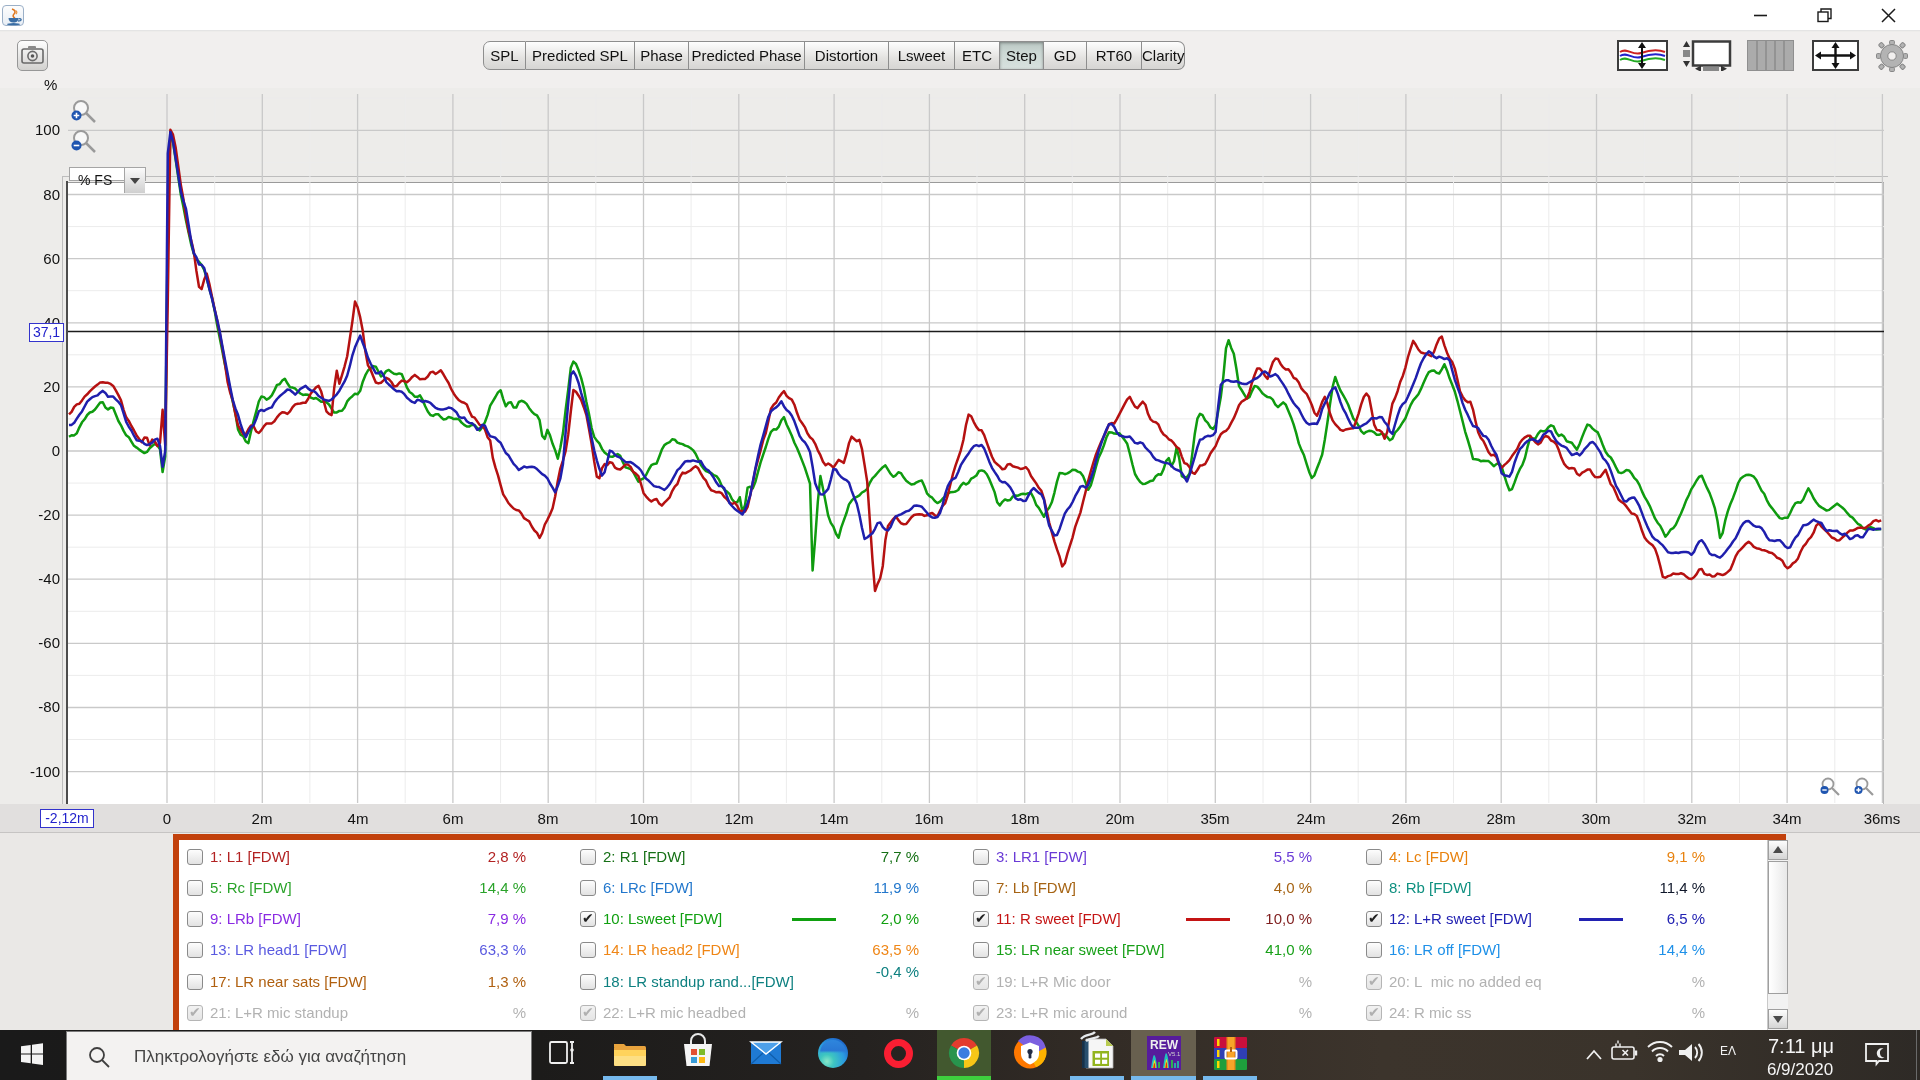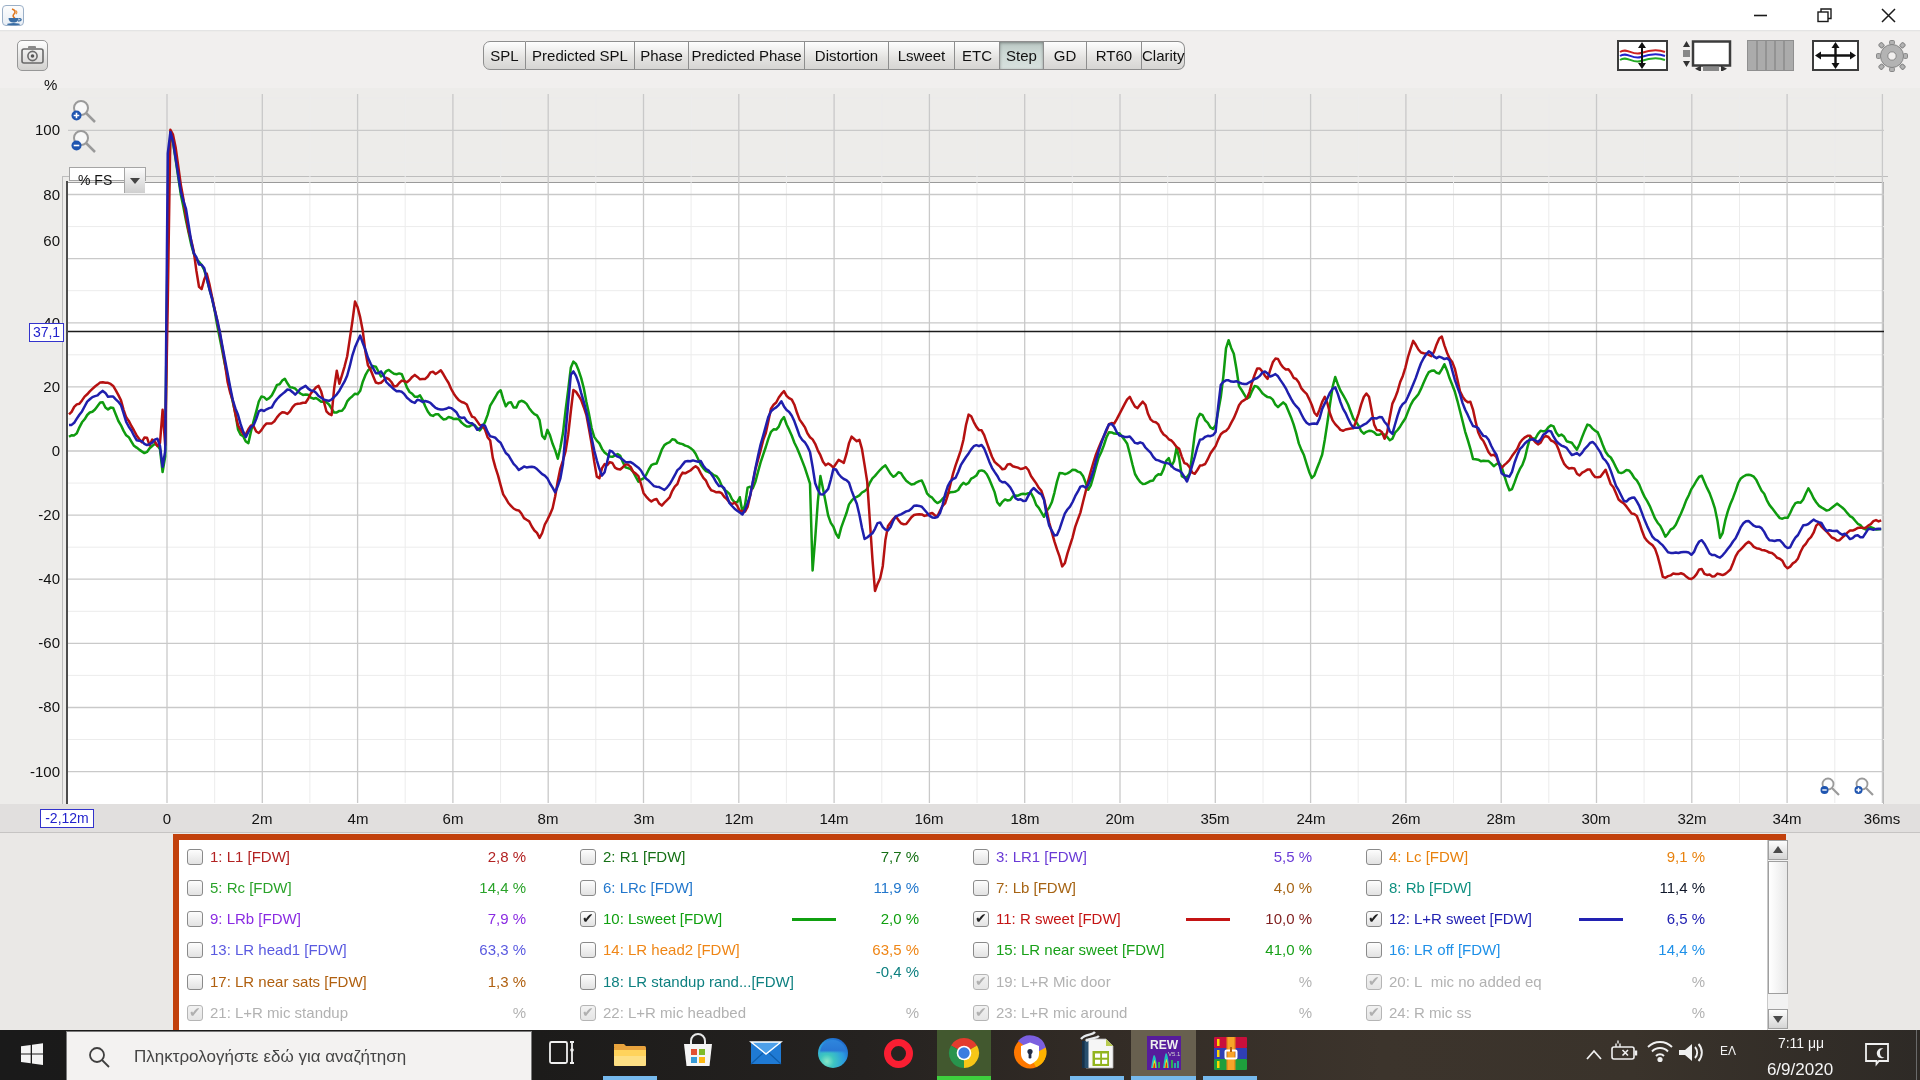--- a/index.html
+++ b/index.html
@@ -42,21 +42,21 @@
 .lname { position:absolute; }
 .lval { position:absolute; width:90px; text-align:right; }
 .lsamp { position:absolute; height:3px; width:44px; }
 #taskbar { position:absolute; left:0; top:1030px; width:1920px; height:50px; background:linear-gradient(90deg,#1a1a1a 0%,#1c1b1a 28%,#252220 45%,#332c26 58%,#3c342c 72%,#3a332b 85%,#2e2a26 100%); }
 #search { position:absolute; left:66px; top:1031px; width:466px; height:49px; background:#f3f2f1; border:1px solid #7a7a7a; border-bottom:none; }
 #search span { position:absolute; left:67px; top:15px; font-size:17px; color:#454545; }
 .tbico { position:absolute; top:1030px; width:48px; height:46px; }
 .underline { position:absolute; top:1076px; height:4px; background:#76b9ed; }
 #tray { position:absolute; top:1030px; color:#f2f2f2; }
 .trtxt { position:absolute; font-size:15px; color:#f2f2f2; }
-#clock { position:absolute; left:1755px; top:1035px; width:92px; text-align:center; font-size:14px; color:#f5f5f5; }
+#clock { position:absolute; left:1755px; top:1035px; width:92px; text-align:center; font-size:20px; color:#f5f5f5; }
 #date { position:absolute; left:1750px; top:1060px; width:100px; text-align:center; font-size:17px; color:#f5f5f5; }
 </style></head><body>
 
 <div id="titlebar">
  <div id="title-ico"><svg width="22" height="21" viewBox="0 0 22 21">
   <path d="M9 3 C12 4 13 6 11 8 C9.5 9.5 10 11 12 12" fill="none" stroke="#e07820" stroke-width="1.6"></path>
   <path d="M12.5 4.5 C14.5 5.5 14 7 12.8 8.2" fill="none" stroke="#e8903a" stroke-width="1.2"></path>
   <path d="M5.5 12 h10 c0 3-2.2 4.6-5 4.6 s-5-1.6-5-4.6z" fill="#3a6ea5"></path>
   <path d="M15.5 12.8 c1.8-.4 2.8.3 2.6 1 -.2.8-1.6 1.2-3.2 1.2" fill="none" stroke="#3a6ea5" stroke-width="1.3"></path>
   <ellipse cx="10.5" cy="18.2" rx="6.5" ry="1.1" fill="#3a6ea5"></ellipse>
@@ -215,36 +215,36 @@
   <polyline points="69.0,436.8 71.6,435.2 74.2,435.4 76.8,433.3 79.4,427.3 82.0,422.3 84.6,419.3 87.2,415.0 89.8,412.5 92.4,411.8 95.0,409.5 97.6,406.1 100.2,402.6 102.8,402.3 105.4,407.5 108.0,409.4 110.6,407.6 113.2,408.1 115.8,414.4 118.4,421.0 121.0,425.3 123.6,430.9 126.2,435.3 128.8,437.2 131.4,441.6 134.0,445.8 136.6,447.6 139.2,449.6 141.8,451.4 144.4,453.1 147.0,451.9 149.6,448.3 152.2,446.0 154.8,443.9 157.4,445.3 160.0,449.3 162.6,472.0 165.2,456.3 167.8,225.1 170.4,131.9 173.0,141.9 175.6,159.4 178.2,176.9 180.8,194.4 183.4,206.7 186.0,220.6 188.6,232.6 191.2,244.6 193.8,253.7 196.4,259.3 199.0,261.7 201.6,265.0 204.2,269.9 206.8,278.6 209.4,288.8 212.0,297.8 214.6,310.4 217.2,325.2 219.8,338.2 222.4,351.4 225.0,365.0 227.6,376.7 230.2,390.3 232.8,402.1 235.4,413.4 238.0,429.4 240.6,434.6 243.2,436.2 245.8,441.5 248.4,443.1 251.0,431.5 253.6,421.1 256.2,411.6 258.8,401.5 261.4,396.5 264.0,397.1 266.6,399.6 269.2,398.2 271.8,395.4 274.4,390.4 277.0,384.9 279.6,384.3 282.2,380.6 284.8,378.7 287.4,383.3 290.0,387.2 292.6,387.6 295.2,388.5 297.8,391.3 300.4,393.5 303.0,394.9 305.6,394.6 308.2,394.8 310.8,397.6 313.4,398.7 316.0,398.0 318.6,399.7 321.2,401.8 323.8,401.8 326.4,402.3 329.0,404.5 331.6,408.7 334.2,412.6 336.8,412.4 339.4,410.9 342.0,410.7 344.6,407.4 347.2,401.4 349.8,398.4 352.4,396.2 355.0,393.7 357.6,394.3 360.2,390.8 362.8,381.7 365.4,375.2 368.0,370.5 370.6,368.1 373.2,366.1 375.8,366.7 378.4,371.5 381.0,376.5 383.6,374.7 386.2,371.1 388.8,369.9 391.4,372.0 394.0,373.8 396.6,374.2 399.2,373.4 401.8,374.3 404.4,380.7 407.0,387.7 409.6,392.0 412.2,393.7 414.8,396.8 417.4,396.8 420.0,395.4 422.6,399.8 425.2,406.3 427.8,411.5 430.4,415.0 433.0,415.9 435.6,414.2 438.2,414.2 440.8,417.0 443.4,419.4 446.0,418.9 448.6,417.0 451.2,417.7 453.8,419.1 456.4,418.7 459.0,419.4 461.6,422.6 464.2,424.9 466.8,426.5 469.4,426.5 472.0,424.8 474.6,425.0 477.2,428.0 479.8,430.5 482.4,427.1 485.0,422.0 487.6,414.8 490.2,405.6 492.8,401.3 495.4,397.0 498.0,392.4 500.6,390.2 503.2,399.1 505.8,406.3 508.4,402.8 511.0,402.2 513.6,407.5 516.2,407.6 518.8,402.0 521.4,400.8 524.0,401.7 526.6,403.9 529.2,408.2 531.8,411.6 534.4,414.1 537.0,415.4 539.6,420.2 542.2,435.9 544.8,438.9 547.4,429.9 550.0,435.3 552.6,443.8 555.2,450.4 557.8,458.7 560.4,447.5 563.0,432.8 565.6,410.2 568.2,390.0 570.8,367.8 573.4,361.6 576.0,364.0 578.6,370.3 581.2,378.1 583.8,388.3 586.4,402.1 589.0,414.0 591.6,428.1 594.2,436.9 596.8,440.6 599.4,443.4 602.0,448.9 604.6,452.4 607.2,454.4 609.8,456.4 612.4,456.8 615.0,455.3 617.6,454.0 620.2,455.8 622.8,462.0 625.4,467.2 628.0,468.1 630.6,469.1 633.2,471.9 635.8,476.9 638.4,481.6 641.0,479.6 643.6,478.3 646.2,474.8 648.8,469.5 651.4,465.1 654.0,463.9 656.6,463.5 659.2,456.8 661.8,449.7 664.4,445.1 667.0,443.3 669.6,442.2 672.2,439.2 674.8,439.7 677.4,442.6 680.0,443.5 682.6,444.1 685.2,445.6 687.8,446.4 690.4,448.0 693.0,450.1 695.6,453.7 698.2,459.3 700.8,464.7 703.4,468.4 706.0,471.1 708.6,472.2 711.2,473.0 713.8,475.1 716.4,476.1 719.0,479.6 721.6,485.6 724.2,489.4 726.8,491.4 729.4,493.8 732.0,499.2 734.6,502.3 737.2,502.3 739.8,497.2 742.4,512.0 745.0,505.2 747.6,487.6 750.2,486.7 752.8,488.4 755.4,481.9 758.0,471.9 760.6,462.4 763.2,454.6 765.8,447.0 768.4,438.6 771.0,431.8 773.6,429.3 776.2,429.6 778.8,426.6 781.4,420.2 784.0,417.1 786.6,424.5 789.2,429.9 791.8,435.8 794.4,442.8 797.0,448.0 799.6,454.3 802.2,460.9 804.8,467.6 807.4,475.7 810.0,483.6 812.6,570.5 815.2,538.7 817.8,502.0 820.4,476.1 823.0,488.8 825.6,502.0 828.2,515.7 830.8,522.9 833.4,526.7 836.0,533.8 838.6,537.7 841.2,527.6 843.8,520.3 846.4,513.3 849.0,504.4 851.6,500.7 854.2,498.0 856.8,496.9 859.4,495.4 862.0,492.5 864.6,491.1 867.2,488.9 869.8,482.8 872.4,478.3 875.0,475.9 877.6,472.8 880.2,469.8 882.8,467.2 885.4,465.4 888.0,469.7 890.6,473.8 893.2,476.8 895.8,475.3 898.4,472.2 901.0,473.1 903.6,477.3 906.2,480.8 908.8,482.8 911.4,484.5 914.0,484.1 916.6,482.3 919.2,481.1 921.8,480.4 924.4,486.3 927.0,493.3 929.6,496.2 932.2,497.7 934.8,501.0 937.4,503.1 940.0,501.7 942.6,498.7 945.2,496.5 947.8,493.7 950.4,492.2 953.0,492.1 955.6,491.5 958.2,490.0 960.8,485.6 963.4,482.8 966.0,484.5 968.6,482.9 971.2,478.6 973.8,477.3 976.4,475.5 979.0,471.0 981.6,470.4 984.2,471.3 986.8,474.3 989.4,479.4 992.0,485.7 994.6,492.1 997.2,502.2 999.8,505.5 1002.4,501.8 1005.0,499.4 1007.6,500.5 1010.2,500.1 1012.8,496.5 1015.4,495.6 1018.0,495.7 1020.6,494.3 1023.2,493.8 1025.8,494.2 1028.4,493.2 1031.0,493.0 1033.6,497.9 1036.2,504.9 1038.8,507.9 1041.4,512.3 1044.0,516.8 1046.6,511.0 1049.2,507.8 1051.8,502.3 1054.4,492.8 1057.0,481.6 1059.6,473.0 1062.2,473.2 1064.8,474.2 1067.4,473.4 1070.0,471.9 1072.6,469.7 1075.2,469.9 1077.8,471.6 1080.4,472.5 1083.0,475.9 1085.6,482.5 1088.2,489.8 1090.8,485.3 1093.4,476.4 1096.0,466.7 1098.6,457.7 1101.2,452.3 1103.8,445.5 1106.4,437.5 1109.0,432.2 1111.6,432.4 1114.2,433.6 1116.8,433.8 1119.4,433.2 1122.0,436.5 1124.6,439.9 1127.2,443.7 1129.8,453.5 1132.4,464.3 1135.0,474.0 1137.6,478.5 1140.2,482.0 1142.8,483.9 1145.4,483.7 1148.0,482.3 1150.6,480.9 1153.2,480.4 1155.8,476.2 1158.4,474.3 1161.0,474.7 1163.6,469.1 1166.2,460.9 1168.8,458.2 1171.4,466.3 1174.0,461.2 1176.6,447.5 1179.2,458.1 1181.8,476.1 1184.4,477.7 1187.0,476.9 1189.6,473.6 1192.2,454.6 1194.8,433.7 1197.4,418.7 1200.0,413.8 1202.6,415.2 1205.2,420.4 1207.8,422.9 1210.4,427.4 1213.0,428.9 1215.6,425.3 1218.2,411.2 1220.8,397.1 1223.4,376.1 1226.0,348.4 1228.6,340.2 1231.2,347.9 1233.8,353.8 1236.4,368.7 1239.0,386.1 1241.6,390.0 1244.2,394.4 1246.8,398.6 1249.4,397.2 1252.0,391.1 1254.6,386.0 1257.2,386.6 1259.8,389.6 1262.4,393.3 1265.0,395.4 1267.6,397.1 1270.2,397.4 1272.8,399.6 1275.4,404.7 1278.0,407.2 1280.6,404.7 1283.2,402.4 1285.8,404.7 1288.4,410.9 1291.0,417.2 1293.6,424.4 1296.2,433.1 1298.8,443.4 1301.4,449.9 1304.0,455.3 1306.6,463.8 1309.2,471.9 1311.8,478.0 1314.4,475.3 1317.0,468.3 1319.6,461.7 1322.2,454.5 1324.8,439.8 1327.4,422.7 1330.0,404.4 1332.6,387.0 1335.2,377.0 1337.8,384.2 1340.4,390.5 1343.0,394.8 1345.6,399.5 1348.2,404.8 1350.8,411.7 1353.4,418.7 1356.0,421.6 1358.6,425.8 1361.2,431.2 1363.8,433.6 1366.4,431.8 1369.0,430.8 1371.6,431.0 1374.2,432.3 1376.8,434.8 1379.4,434.7 1382.0,433.7 1384.6,434.7 1387.2,437.0 1389.8,440.3 1392.4,438.7 1395.0,432.7 1397.6,430.0 1400.2,426.4 1402.8,422.2 1405.4,418.3 1408.0,411.6 1410.6,405.1 1413.2,400.4 1415.8,397.4 1418.4,394.2 1421.0,388.9 1423.6,382.7 1426.2,376.9 1428.8,372.2 1431.4,370.8 1434.0,370.4 1436.6,372.8 1439.2,373.5 1441.8,369.4 1444.4,364.2 1447.0,370.4 1449.6,378.3 1452.2,384.7 1454.8,391.5 1457.4,400.8 1460.0,411.0 1462.6,421.3 1465.2,431.8 1467.8,440.0 1470.4,448.8 1473.0,458.9 1475.6,459.2 1478.2,459.7 1480.8,461.2 1483.4,460.7 1486.0,461.1 1488.6,461.1 1491.2,463.4 1493.8,466.2 1496.4,464.1 1499.0,463.0 1501.6,466.7 1504.2,475.1 1506.8,483.5 1509.4,490.3 1512.0,489.1 1514.6,482.4 1517.2,475.0 1519.8,469.2 1522.4,464.9 1525.0,457.8 1527.6,446.6 1530.2,437.6 1532.8,438.5 1535.4,438.5 1538.0,433.9 1540.6,430.7 1543.2,431.4 1545.8,430.8 1548.4,427.3 1551.0,425.3 1553.6,426.4 1556.2,432.5 1558.8,435.9 1561.4,434.6 1564.0,436.5 1566.6,441.2 1569.2,442.0 1571.8,442.7 1574.4,446.4 1577.0,449.6 1579.6,443.9 1582.2,436.9 1584.8,430.4 1587.4,424.6 1590.0,425.5 1592.6,428.6 1595.2,430.7 1597.8,432.4 1600.4,438.5 1603.0,445.6 1605.6,451.8 1608.2,455.5 1610.8,457.5 1613.4,462.0 1616.0,467.4 1618.6,472.4 1621.2,473.1 1623.8,472.1 1626.4,470.1 1629.0,470.4 1631.6,473.5 1634.2,477.8 1636.8,480.3 1639.4,484.9 1642.0,491.4 1644.6,496.9 1647.2,501.1 1649.8,506.1 1652.4,512.3 1655.0,518.4 1657.6,522.7 1660.2,525.7 1662.8,530.9 1665.4,536.7 1668.0,533.7 1670.6,529.6 1673.2,528.2 1675.8,524.8 1678.4,518.9 1681.0,513.5 1683.6,507.2 1686.2,500.4 1688.8,495.2 1691.4,489.1 1694.0,485.1 1696.6,480.5 1699.2,476.7 1701.8,475.8 1704.4,482.0 1707.0,487.9 1709.6,493.1 1712.2,500.1 1714.8,508.1 1717.4,520.4 1720.0,537.9 1722.6,533.2 1725.2,520.7 1727.8,511.3 1730.4,504.0 1733.0,497.9 1735.6,490.9 1738.2,483.0 1740.8,478.4 1743.4,476.5 1746.0,475.1 1748.6,474.7 1751.2,475.3 1753.8,476.7 1756.4,480.1 1759.0,485.5 1761.6,490.8 1764.2,493.8 1766.8,500.1 1769.4,504.9 1772.0,508.1 1774.6,511.5 1777.2,514.9 1779.8,518.1 1782.4,518.7 1785.0,517.7 1787.6,517.8 1790.2,513.0 1792.8,507.3 1795.4,503.1 1798.0,502.3 1800.6,502.7 1803.2,499.4 1805.8,493.5 1808.4,488.3 1811.0,492.8 1813.6,498.3 1816.2,502.2 1818.8,505.6 1821.4,507.4 1824.0,508.9 1826.6,510.6 1829.2,509.9 1831.8,507.8 1834.4,505.8 1837.0,503.6 1839.6,505.6 1842.2,507.5 1844.8,509.9 1847.4,513.2 1850.0,516.1 1852.6,517.6 1855.2,520.8 1857.8,523.8 1860.4,525.1 1863.0,528.2 1865.6,529.5 1868.2,527.7 1870.8,527.2 1873.4,528.1 1876.0,529.5 1878.6,529.2 1881.2,528.9" fill="none" stroke="#0f9b0f" stroke-width="2.5" stroke-linejoin="round"></polyline>
   <polyline points="69.0,414.4 71.6,411.9 74.2,406.9 76.8,404.4 79.4,403.7 82.0,400.4 84.6,396.6 87.2,394.3 89.8,391.4 92.4,388.9 95.0,386.5 97.6,384.6 100.2,382.4 102.8,382.3 105.4,382.8 108.0,382.8 110.6,383.9 113.2,385.9 115.8,390.3 118.4,395.1 121.0,400.4 123.6,409.8 126.2,417.3 128.8,420.9 131.4,426.0 134.0,430.5 136.6,435.4 139.2,439.0 141.8,442.2 144.4,437.6 147.0,437.7 149.6,445.4 152.2,439.6 154.8,441.5 157.4,446.0 160.0,443.0 162.6,409.8 165.2,445.0 167.8,299.9 170.4,129.8 173.0,134.7 175.6,147.2 178.2,165.9 180.8,184.6 183.4,199.0 186.0,216.6 188.6,230.9 191.2,240.3 193.8,251.6 196.4,270.9 199.0,286.8 201.6,289.1 204.2,279.6 206.8,273.7 209.4,284.1 212.0,296.7 214.6,309.0 217.2,320.6 219.8,333.5 222.4,347.9 225.0,363.7 227.6,382.0 230.2,392.7 232.8,400.7 235.4,414.3 238.0,425.4 240.6,429.8 243.2,434.2 245.8,434.3 248.4,429.2 251.0,425.4 253.6,426.2 256.2,431.5 258.8,433.0 261.4,430.2 264.0,426.1 266.6,423.4 269.2,423.5 271.8,423.4 274.4,421.3 277.0,417.4 279.6,414.2 282.2,412.3 284.8,412.6 287.4,413.9 290.0,411.4 292.6,407.2 295.2,404.4 297.8,403.7 300.4,403.5 303.0,402.7 305.6,402.7 308.2,398.7 310.8,393.5 313.4,390.5 316.0,387.4 318.6,385.9 321.2,391.6 323.8,401.4 326.4,411.3 329.0,413.9 331.6,415.1 334.2,388.0 336.8,370.7 339.4,383.7 342.0,375.2 344.6,366.3 347.2,356.3 349.8,338.9 352.4,321.4 355.0,301.6 357.6,307.2 360.2,317.4 362.8,331.1 365.4,351.6 368.0,365.4 370.6,369.7 373.2,376.2 375.8,382.5 378.4,383.4 381.0,382.7 383.6,380.4 386.2,377.8 388.8,379.2 391.4,382.0 394.0,386.5 396.6,386.1 399.2,383.0 401.8,380.6 404.4,381.2 407.0,382.2 409.6,380.0 412.2,376.9 414.8,374.9 417.4,376.9 420.0,379.3 422.6,379.1 425.2,378.9 427.8,376.5 430.4,372.4 433.0,371.8 435.6,374.0 438.2,372.3 440.8,370.3 443.4,374.3 446.0,378.8 448.6,383.0 451.2,389.0 453.8,393.7 456.4,397.4 459.0,400.3 461.6,402.0 464.2,402.8 466.8,404.5 469.4,411.3 472.0,416.6 474.6,417.6 477.2,421.4 479.8,425.1 482.4,425.6 485.0,429.6 487.6,437.2 490.2,440.5 492.8,457.9 495.4,467.4 498.0,475.4 500.6,485.1 503.2,494.4 505.8,498.4 508.4,503.0 511.0,505.8 513.6,508.5 516.2,510.0 518.8,510.4 521.4,513.5 524.0,518.1 526.6,519.8 529.2,521.4 531.8,526.5 534.4,530.5 537.0,532.9 539.6,537.9 542.2,533.0 544.8,524.5 547.4,519.8 550.0,514.4 552.6,508.2 555.2,496.3 557.8,481.0 560.4,468.3 563.0,460.4 565.6,451.2 568.2,434.9 570.8,411.5 573.4,389.9 576.0,391.8 578.6,395.7 581.2,400.1 583.8,407.2 586.4,415.0 589.0,428.9 591.6,443.8 594.2,461.4 596.8,476.6 599.4,478.3 602.0,468.1 604.6,464.1 607.2,465.1 609.8,462.1 612.4,463.0 615.0,467.7 617.6,469.1 620.2,469.5 622.8,467.2 625.4,464.5 628.0,464.6 630.6,466.9 633.2,471.9 635.8,473.6 638.4,476.2 641.0,484.0 643.6,493.2 646.2,496.6 648.8,499.4 651.4,501.4 654.0,499.8 656.6,499.0 659.2,503.6 661.8,505.6 664.4,502.7 667.0,500.1 669.6,497.4 672.2,491.1 674.8,486.6 677.4,484.0 680.0,476.9 682.6,472.6 685.2,473.3 687.8,471.9 690.4,470.5 693.0,468.1 695.6,466.2 698.2,468.3 700.8,473.3 703.4,477.9 706.0,480.7 708.6,486.4 711.2,490.3 713.8,491.1 716.4,492.3 719.0,492.0 721.6,493.1 724.2,496.8 726.8,499.1 729.4,502.3 732.0,504.2 734.6,502.5 737.2,505.8 739.8,511.1 742.4,510.9 745.0,511.6 747.6,506.9 750.2,495.5 752.8,483.0 755.4,469.4 758.0,459.9 760.6,450.3 763.2,440.2 765.8,433.0 768.4,421.1 771.0,408.6 773.6,404.8 776.2,402.5 778.8,397.5 781.4,393.9 784.0,391.1 786.6,395.9 789.2,398.2 791.8,399.6 794.4,404.7 797.0,412.8 799.6,419.6 802.2,423.3 804.8,427.1 807.4,433.3 810.0,437.2 812.6,439.4 815.2,443.8 817.8,450.3 820.4,455.2 823.0,461.7 825.6,465.2 828.2,463.5 830.8,465.1 833.4,467.6 836.0,463.7 838.6,459.9 841.2,461.3 843.8,462.9 846.4,454.2 849.0,443.1 851.6,436.6 854.2,439.0 856.8,441.2 859.4,439.8 862.0,449.2 864.6,465.1 867.2,481.6 869.8,520.0 872.4,558.6 875.0,591.0 877.6,583.9 880.2,578.3 882.8,565.9 885.4,540.0 888.0,526.0 890.6,522.4 893.2,519.1 895.8,516.5 898.4,520.1 901.0,523.3 903.6,524.2 906.2,524.1 908.8,520.7 911.4,517.2 914.0,515.0 916.6,514.5 919.2,514.2 921.8,514.4 924.4,515.9 927.0,515.3 929.6,513.8 932.2,513.0 934.8,515.3 937.4,516.4 940.0,510.8 942.6,506.0 945.2,503.1 947.8,495.0 950.4,484.2 953.0,473.9 955.6,465.3 958.2,458.0 960.8,450.3 963.4,440.0 966.0,425.0 968.6,414.6 971.2,416.2 973.8,422.1 976.4,426.9 979.0,430.1 981.6,430.3 984.2,435.2 986.8,442.7 989.4,449.8 992.0,456.8 994.6,461.9 997.2,464.2 999.8,466.4 1002.4,469.3 1005.0,468.7 1007.6,464.4 1010.2,464.0 1012.8,466.2 1015.4,467.0 1018.0,467.6 1020.6,469.0 1023.2,468.5 1025.8,467.2 1028.4,470.0 1031.0,476.0 1033.6,479.7 1036.2,483.4 1038.8,487.8 1041.4,490.9 1044.0,499.0 1046.6,510.3 1049.2,522.5 1051.8,532.1 1054.4,541.4 1057.0,549.4 1059.6,556.7 1062.2,566.4 1064.8,563.3 1067.4,553.7 1070.0,545.3 1072.6,537.3 1075.2,526.9 1077.8,519.7 1080.4,512.6 1083.0,502.0 1085.6,491.8 1088.2,480.8 1090.8,471.3 1093.4,462.7 1096.0,454.4 1098.6,448.0 1101.2,441.8 1103.8,436.4 1106.4,430.9 1109.0,424.2 1111.6,423.1 1114.2,423.5 1116.8,419.1 1119.4,414.2 1122.0,409.2 1124.6,404.1 1127.2,399.3 1129.8,396.9 1132.4,402.2 1135.0,406.6 1137.6,408.1 1140.2,404.6 1142.8,401.7 1145.4,404.7 1148.0,413.8 1150.6,419.4 1153.2,421.6 1155.8,422.2 1158.4,424.4 1161.0,430.7 1163.6,434.5 1166.2,436.3 1168.8,439.3 1171.4,440.5 1174.0,443.4 1176.6,446.9 1179.2,448.8 1181.8,456.6 1184.4,463.1 1187.0,464.0 1189.6,467.3 1192.2,472.6 1194.8,473.8 1197.4,470.0 1200.0,465.6 1202.6,465.2 1205.2,464.0 1207.8,459.2 1210.4,453.5 1213.0,449.8 1215.6,446.1 1218.2,439.6 1220.8,434.2 1223.4,432.0 1226.0,430.8 1228.6,428.0 1231.2,422.9 1233.8,418.2 1236.4,412.1 1239.0,405.2 1241.6,401.8 1244.2,400.1 1246.8,398.5 1249.4,392.1 1252.0,382.5 1254.6,375.0 1257.2,368.5 1259.8,368.5 1262.4,371.6 1265.0,375.9 1267.6,378.8 1270.2,370.0 1272.8,362.3 1275.4,358.6 1278.0,359.0 1280.6,363.9 1283.2,367.4 1285.8,369.5 1288.4,369.3 1291.0,372.7 1293.6,377.8 1296.2,379.0 1298.8,382.6 1301.4,388.4 1304.0,391.4 1306.6,393.8 1309.2,399.1 1311.8,405.0 1314.4,412.7 1317.0,415.7 1319.6,409.4 1322.2,401.8 1324.8,396.9 1327.4,403.3 1330.0,413.5 1332.6,420.4 1335.2,424.1 1337.8,426.8 1340.4,429.9 1343.0,430.8 1345.6,429.5 1348.2,429.0 1350.8,428.5 1353.4,428.2 1356.0,421.4 1358.6,413.6 1361.2,404.4 1363.8,397.0 1366.4,393.6 1369.0,396.7 1371.6,410.2 1374.2,424.6 1376.8,430.0 1379.4,430.2 1382.0,432.3 1384.6,438.7 1387.2,432.1 1389.8,417.4 1392.4,403.6 1395.0,398.1 1397.6,391.2 1400.2,382.0 1402.8,375.9 1405.4,367.6 1408.0,357.0 1410.6,348.7 1413.2,340.9 1415.8,344.8 1418.4,349.5 1421.0,352.5 1423.6,353.2 1426.2,353.5 1428.8,354.9 1431.4,356.1 1434.0,351.8 1436.6,344.4 1439.2,338.6 1441.8,336.6 1444.4,345.3 1447.0,352.7 1449.6,358.5 1452.2,361.9 1454.8,368.6 1457.4,379.6 1460.0,391.3 1462.6,396.6 1465.2,400.3 1467.8,402.3 1470.4,401.8 1473.0,409.6 1475.6,421.4 1478.2,432.2 1480.8,437.9 1483.4,441.0 1486.0,446.4 1488.6,452.3 1491.2,455.4 1493.8,454.7 1496.4,457.1 1499.0,464.2 1501.6,468.0 1504.2,465.1 1506.8,462.9 1509.4,460.2 1512.0,456.1 1514.6,452.6 1517.2,449.0 1519.8,442.9 1522.4,439.6 1525.0,437.3 1527.6,435.8 1530.2,435.7 1532.8,439.2 1535.4,442.3 1538.0,444.4 1540.6,442.7 1543.2,437.8 1545.8,436.0 1548.4,437.0 1551.0,440.5 1553.6,441.6 1556.2,444.0 1558.8,450.1 1561.4,457.8 1564.0,463.6 1566.6,466.8 1569.2,468.6 1571.8,468.1 1574.4,468.5 1577.0,473.7 1579.6,475.5 1582.2,472.6 1584.8,471.3 1587.4,469.6 1590.0,469.5 1592.6,474.1 1595.2,477.1 1597.8,477.3 1600.4,476.7 1603.0,473.2 1605.6,469.7 1608.2,477.0 1610.8,484.3 1613.4,487.3 1616.0,493.3 1618.6,499.5 1621.2,501.8 1623.8,503.4 1626.4,506.4 1629.0,510.0 1631.6,513.6 1634.2,514.0 1636.8,516.0 1639.4,522.7 1642.0,530.8 1644.6,537.5 1647.2,540.9 1649.8,543.3 1652.4,545.1 1655.0,548.7 1657.6,556.1 1660.2,565.9 1662.8,576.9 1665.4,577.7 1668.0,576.1 1670.6,575.4 1673.2,573.4 1675.8,573.9 1678.4,574.1 1681.0,573.3 1683.6,574.2 1686.2,576.6 1688.8,578.6 1691.4,579.0 1694.0,577.3 1696.6,574.1 1699.2,569.4 1701.8,569.0 1704.4,573.8 1707.0,574.9 1709.6,574.6 1712.2,576.5 1714.8,576.2 1717.4,573.6 1720.0,574.3 1722.6,575.1 1725.2,574.0 1727.8,571.9 1730.4,569.5 1733.0,563.2 1735.6,556.4 1738.2,551.8 1740.8,549.4 1743.4,546.6 1746.0,543.7 1748.6,541.7 1751.2,543.8 1753.8,546.9 1756.4,548.2 1759.0,548.7 1761.6,549.9 1764.2,550.2 1766.8,551.1 1769.4,552.6 1772.0,553.0 1774.6,555.0 1777.2,557.8 1779.8,558.7 1782.4,560.7 1785.0,565.9 1787.6,568.2 1790.2,566.6 1792.8,563.4 1795.4,561.7 1798.0,558.4 1800.6,551.8 1803.2,546.7 1805.8,543.8 1808.4,539.6 1811.0,537.2 1813.6,532.7 1816.2,525.6 1818.8,523.3 1821.4,526.5 1824.0,529.0 1826.6,531.5 1829.2,534.5 1831.8,537.5 1834.4,538.5 1837.0,540.4 1839.6,540.2 1842.2,537.7 1844.8,535.3 1847.4,532.6 1850.0,530.5 1852.6,530.6 1855.2,529.5 1857.8,527.9 1860.4,527.5 1863.0,528.0 1865.6,527.7 1868.2,525.6 1870.8,524.1 1873.4,521.2 1876.0,520.1 1878.6,521.4 1881.2,520.4" fill="none" stroke="#b51111" stroke-width="2.5" stroke-linejoin="round"></polyline>
   <polyline points="69.0,425.1 71.6,424.9 74.2,422.8 76.8,418.7 79.4,414.7 82.0,411.4 84.6,406.5 87.2,401.6 89.8,399.3 92.4,397.1 95.0,396.1 97.6,395.4 100.2,392.7 102.8,390.9 105.4,392.9 108.0,396.7 110.6,396.6 113.2,396.6 115.8,399.3 118.4,401.8 121.0,405.2 123.6,413.3 126.2,421.9 128.8,426.7 131.4,430.5 134.0,435.7 136.6,440.2 139.2,440.8 141.8,441.2 144.4,443.8 147.0,445.1 149.6,444.1 152.2,442.7 154.8,439.7 157.4,438.7 160.0,446.0 162.6,466.8 165.2,451.1 167.8,153.4 170.4,131.9 173.0,141.5 175.6,158.1 178.2,174.7 180.8,191.4 183.4,200.9 186.0,208.9 188.6,225.0 191.2,241.3 193.8,253.3 196.4,257.1 199.0,264.5 201.6,264.7 204.2,268.0 206.8,278.5 209.4,289.1 212.0,298.7 214.6,309.5 217.2,320.1 219.8,331.7 222.4,346.3 225.0,359.9 227.6,373.5 230.2,387.3 232.8,400.0 235.4,408.4 238.0,414.8 240.6,424.2 243.2,431.6 245.8,437.1 248.4,432.0 251.0,427.0 253.6,425.2 256.2,419.0 258.8,411.3 261.4,409.9 264.0,411.0 266.6,409.3 269.2,408.1 271.8,407.4 274.4,402.5 277.0,399.0 279.6,396.3 282.2,394.1 284.8,392.0 287.4,389.5 290.0,390.0 292.6,392.2 295.2,394.7 297.8,392.0 300.4,388.8 303.0,387.3 305.6,385.8 308.2,388.6 310.8,390.4 313.4,390.7 316.0,392.7 318.6,396.0 321.2,397.7 323.8,399.6 326.4,400.3 329.0,400.9 331.6,399.5 334.2,397.0 336.8,394.3 339.4,390.7 342.0,385.9 344.6,381.4 347.2,375.5 349.8,366.2 352.4,355.3 355.0,347.3 357.6,341.2 360.2,335.6 362.8,343.0 365.4,349.7 368.0,357.8 370.6,363.5 373.2,368.3 375.8,373.2 378.4,373.3 381.0,371.4 383.6,375.4 386.2,381.8 388.8,384.5 391.4,386.9 394.0,389.3 396.6,391.2 399.2,391.1 401.8,391.8 404.4,394.2 407.0,397.7 409.6,399.9 412.2,401.9 414.8,402.9 417.4,399.7 420.0,400.4 422.6,402.0 425.2,401.0 427.8,401.7 430.4,402.9 433.0,405.5 435.6,407.9 438.2,409.0 440.8,409.4 443.4,409.4 446.0,408.8 448.6,407.5 451.2,408.1 453.8,410.0 456.4,412.2 459.0,416.8 461.6,417.9 464.2,417.4 466.8,421.2 469.4,423.1 472.0,423.2 474.6,425.7 477.2,429.8 479.8,428.7 482.4,424.8 485.0,425.7 487.6,431.9 490.2,436.3 492.8,436.9 495.4,437.8 498.0,440.7 500.6,442.7 503.2,448.0 505.8,453.0 508.4,455.2 511.0,459.6 513.6,463.8 516.2,466.5 518.8,470.0 521.4,468.4 524.0,466.5 526.6,467.4 529.2,467.0 531.8,466.7 534.4,467.2 537.0,469.1 539.6,471.6 542.2,474.2 544.8,475.7 547.4,478.3 550.0,483.5 552.6,487.6 555.2,492.3 557.8,486.0 560.4,478.4 563.0,463.7 565.6,432.6 568.2,403.4 570.8,374.8 573.4,371.4 576.0,375.9 578.6,383.0 581.2,393.1 583.8,401.8 586.4,411.8 589.0,424.2 591.6,437.8 594.2,450.2 596.8,460.3 599.4,468.8 602.0,475.6 604.6,472.2 607.2,461.8 609.8,450.6 612.4,451.7 615.0,454.7 617.6,456.7 620.2,457.7 622.8,459.8 625.4,461.9 628.0,462.3 630.6,462.1 633.2,463.6 635.8,465.8 638.4,467.7 641.0,470.5 643.6,475.1 646.2,478.8 648.8,480.8 651.4,483.5 654.0,486.1 656.6,486.7 659.2,487.1 661.8,488.5 664.4,489.9 667.0,487.6 669.6,484.3 672.2,479.9 674.8,475.2 677.4,470.1 680.0,468.0 682.6,464.6 685.2,461.4 687.8,461.1 690.4,461.3 693.0,460.4 695.6,461.1 698.2,461.8 700.8,461.0 703.4,465.9 706.0,469.0 708.6,470.6 711.2,474.1 713.8,477.9 716.4,482.6 719.0,486.1 721.6,485.9 724.2,488.2 726.8,495.9 729.4,503.0 732.0,506.0 734.6,508.7 737.2,510.7 739.8,512.6 742.4,514.5 745.0,510.0 747.6,503.2 750.2,495.4 752.8,481.8 755.4,468.4 758.0,456.0 760.6,444.6 763.2,435.5 765.8,426.2 768.4,416.7 771.0,411.3 773.6,409.0 776.2,407.4 778.8,404.8 781.4,401.3 784.0,406.4 786.6,410.0 789.2,412.0 791.8,415.8 794.4,421.3 797.0,428.5 799.6,435.9 802.2,439.9 804.8,442.2 807.4,446.4 810.0,452.0 812.6,466.8 815.2,483.2 817.8,489.7 820.4,494.3 823.0,494.5 825.6,491.8 828.2,488.9 830.8,479.6 833.4,468.9 836.0,469.5 838.6,474.0 841.2,477.0 843.8,479.0 846.4,480.1 849.0,482.7 851.6,490.6 854.2,497.5 856.8,503.8 859.4,514.7 862.0,528.0 864.6,539.0 867.2,537.5 869.8,535.3 872.4,533.3 875.0,528.8 877.6,523.1 880.2,522.4 882.8,527.1 885.4,529.6 888.0,530.4 890.6,527.1 893.2,520.8 895.8,516.3 898.4,515.3 901.0,514.4 903.6,512.9 906.2,511.4 908.8,510.8 911.4,508.8 914.0,505.7 916.6,505.6 919.2,505.9 921.8,506.7 924.4,509.8 927.0,512.8 929.6,515.9 932.2,517.4 934.8,517.7 937.4,517.0 940.0,513.1 942.6,504.8 945.2,494.1 947.8,486.1 950.4,481.4 953.0,479.0 955.6,477.8 958.2,472.0 960.8,465.2 963.4,461.0 966.0,457.0 968.6,453.4 971.2,449.4 973.8,446.2 976.4,445.2 979.0,446.2 981.6,445.0 984.2,448.6 986.8,455.0 989.4,461.9 992.0,467.8 994.6,471.9 997.2,475.7 999.8,480.5 1002.4,482.2 1005.0,482.1 1007.6,484.4 1010.2,487.3 1012.8,491.8 1015.4,498.1 1018.0,499.7 1020.6,499.2 1023.2,500.9 1025.8,500.7 1028.4,495.6 1031.0,490.8 1033.6,488.0 1036.2,490.5 1038.8,492.9 1041.4,494.4 1044.0,499.7 1046.6,514.7 1049.2,525.7 1051.8,530.6 1054.4,535.4 1057.0,534.9 1059.6,528.9 1062.2,521.2 1064.8,513.6 1067.4,509.5 1070.0,506.7 1072.6,502.0 1075.2,496.2 1077.8,491.7 1080.4,486.6 1083.0,486.0 1085.6,487.6 1088.2,485.0 1090.8,478.5 1093.4,471.0 1096.0,460.8 1098.6,451.3 1101.2,443.7 1103.8,436.2 1106.4,429.5 1109.0,424.3 1111.6,423.9 1114.2,426.9 1116.8,432.3 1119.4,435.5 1122.0,436.0 1124.6,436.9 1127.2,436.9 1129.8,436.5 1132.4,439.6 1135.0,442.9 1137.6,443.5 1140.2,442.3 1142.8,443.4 1145.4,447.5 1148.0,450.2 1150.6,452.7 1153.2,456.9 1155.8,459.7 1158.4,460.4 1161.0,461.5 1163.6,462.5 1166.2,462.9 1168.8,463.6 1171.4,465.6 1174.0,468.5 1176.6,469.8 1179.2,470.7 1181.8,472.9 1184.4,477.0 1187.0,481.5 1189.6,474.6 1192.2,465.4 1194.8,456.7 1197.4,447.2 1200.0,439.7 1202.6,439.1 1205.2,436.8 1207.8,435.8 1210.4,436.2 1213.0,435.2 1215.6,431.9 1218.2,406.3 1220.8,384.9 1223.4,381.8 1226.0,380.3 1228.6,380.3 1231.2,381.6 1233.8,381.8 1236.4,381.2 1239.0,382.5 1241.6,383.5 1244.2,383.9 1246.8,383.9 1249.4,382.3 1252.0,380.9 1254.6,379.0 1257.2,378.0 1259.8,375.9 1262.4,372.6 1265.0,371.5 1267.6,373.5 1270.2,376.6 1272.8,375.5 1275.4,374.1 1278.0,376.3 1280.6,380.4 1283.2,384.1 1285.8,388.3 1288.4,393.7 1291.0,398.7 1293.6,403.0 1296.2,406.2 1298.8,408.9 1301.4,414.2 1304.0,419.3 1306.6,422.7 1309.2,424.5 1311.8,423.8 1314.4,423.4 1317.0,423.9 1319.6,418.4 1322.2,408.9 1324.8,403.4 1327.4,398.3 1330.0,392.6 1332.6,388.8 1335.2,387.2 1337.8,393.9 1340.4,402.0 1343.0,408.6 1345.6,413.1 1348.2,418.9 1350.8,424.1 1353.4,427.8 1356.0,427.8 1358.6,427.8 1361.2,426.2 1363.8,424.6 1366.4,423.4 1369.0,420.9 1371.6,418.2 1374.2,418.3 1376.8,418.4 1379.4,417.0 1382.0,417.3 1384.6,422.0 1387.2,424.8 1389.8,431.3 1392.4,433.9 1395.0,424.5 1397.6,415.7 1400.2,408.0 1402.8,403.9 1405.4,402.0 1408.0,396.5 1410.6,390.5 1413.2,384.3 1415.8,377.9 1418.4,370.3 1421.0,363.3 1423.6,358.2 1426.2,354.3 1428.8,351.4 1431.4,353.1 1434.0,356.7 1436.6,358.2 1439.2,356.7 1441.8,357.7 1444.4,359.1 1447.0,358.2 1449.6,360.4 1452.2,370.2 1454.8,379.6 1457.4,387.0 1460.0,394.2 1462.6,403.1 1465.2,409.8 1467.8,414.9 1470.4,420.8 1473.0,426.0 1475.6,426.7 1478.2,428.2 1480.8,432.3 1483.4,435.9 1486.0,436.5 1488.6,439.7 1491.2,445.7 1493.8,450.8 1496.4,454.7 1499.0,463.3 1501.6,473.3 1504.2,475.2 1506.8,475.7 1509.4,476.6 1512.0,471.8 1514.6,462.5 1517.2,455.3 1519.8,449.2 1522.4,446.6 1525.0,443.3 1527.6,441.0 1530.2,439.7 1532.8,439.2 1535.4,440.4 1538.0,442.0 1540.6,439.5 1543.2,434.8 1545.8,433.1 1548.4,430.7 1551.0,431.4 1553.6,436.7 1556.2,441.0 1558.8,443.6 1561.4,445.6 1564.0,446.5 1566.6,447.9 1569.2,451.6 1571.8,455.0 1574.4,454.2 1577.0,453.1 1579.6,455.4 1582.2,452.6 1584.8,448.8 1587.4,446.2 1590.0,443.0 1592.6,441.9 1595.2,444.4 1597.8,448.4 1600.4,452.4 1603.0,458.1 1605.6,460.6 1608.2,464.5 1610.8,470.9 1613.4,478.4 1616.0,485.9 1618.6,490.2 1621.2,495.5 1623.8,500.7 1626.4,501.6 1629.0,499.0 1631.6,497.8 1634.2,497.4 1636.8,501.4 1639.4,506.2 1642.0,513.1 1644.6,520.1 1647.2,526.1 1649.8,531.5 1652.4,536.7 1655.0,539.4 1657.6,540.6 1660.2,543.1 1662.8,545.4 1665.4,548.8 1668.0,552.2 1670.6,552.9 1673.2,553.0 1675.8,552.5 1678.4,553.0 1681.0,552.2 1683.6,551.9 1686.2,552.1 1688.8,552.6 1691.4,554.8 1694.0,551.9 1696.6,545.8 1699.2,541.5 1701.8,540.2 1704.4,543.7 1707.0,548.3 1709.6,553.5 1712.2,555.1 1714.8,555.0 1717.4,556.6 1720.0,557.7 1722.6,555.3 1725.2,552.2 1727.8,548.8 1730.4,545.6 1733.0,541.5 1735.6,538.3 1738.2,532.9 1740.8,527.1 1743.4,523.3 1746.0,521.2 1748.6,521.0 1751.2,523.4 1753.8,525.7 1756.4,526.8 1759.0,526.7 1761.6,528.2 1764.2,531.9 1766.8,536.9 1769.4,540.2 1772.0,540.6 1774.6,541.0 1777.2,540.3 1779.8,540.2 1782.4,542.8 1785.0,546.2 1787.6,548.1 1790.2,547.3 1792.8,541.9 1795.4,537.6 1798.0,535.0 1800.6,530.0 1803.2,525.3 1805.8,525.1 1808.4,524.0 1811.0,521.8 1813.6,519.6 1816.2,521.2 1818.8,522.2 1821.4,523.0 1824.0,527.5 1826.6,530.9 1829.2,530.2 1831.8,530.8 1834.4,531.1 1837.0,530.8 1839.6,533.1 1842.2,534.7 1844.8,533.8 1847.4,536.0 1850.0,539.1 1852.6,538.1 1855.2,535.8 1857.8,535.3 1860.4,537.3 1863.0,537.2 1865.6,533.1 1868.2,529.1 1870.8,529.1 1873.4,529.8 1876.0,529.1 1878.6,528.8 1881.2,528.9" fill="none" stroke="#1f1fad" stroke-width="2.5" stroke-linejoin="round"></polyline>
  </svg>
  <div id="plot-l"></div>
     <div id="plot-b"></div>
 </div>
 <div id="pct">%</div>
 <div class="ylab" style="top:121px">100</div>
 <div class="ylab" style="top:186px">80</div>
-<div class="ylab" style="top:232px">60</div>
+<div class="ylab" style="top:250px">60</div>
 <div class="ylab" style="top:314px">40</div>
 <div class="ylab" style="top:378px">20</div>
 <div class="ylab" style="top:442px">0</div>
 <div class="ylab" style="top:506px">-20</div>
 <div class="ylab" style="top:570px">-40</div>
 <div class="ylab" style="top:634px">-60</div>
 <div class="ylab" style="top:698px">-80</div>
 <div class="ylab" style="top:763px">-100</div>
 <div id="xstrip"></div>
 <div class="xlab" style="left:137px">0</div>
 <div class="xlab" style="left:232px">2m</div>
 <div class="xlab" style="left:328px">4m</div>
 <div class="xlab" style="left:423px">6m</div>
 <div class="xlab" style="left:518px">8m</div>
-<div class="xlab" style="left:614px">3m</div>
+<div class="xlab" style="left:614px">10m</div>
 <div class="xlab" style="left:709px">12m</div>
 <div class="xlab" style="left:804px">14m</div>
 <div class="xlab" style="left:899px">16m</div>
 <div class="xlab" style="left:995px">18m</div>
 <div class="xlab" style="left:1090px">20m</div>
 <div class="xlab" style="left:1185px">35m</div>
 <div class="xlab" style="left:1281px">24m</div>
 <div class="xlab" style="left:1376px">26m</div>
 <div class="xlab" style="left:1471px">28m</div>
 <div class="xlab" style="left:1566px">30m</div>

